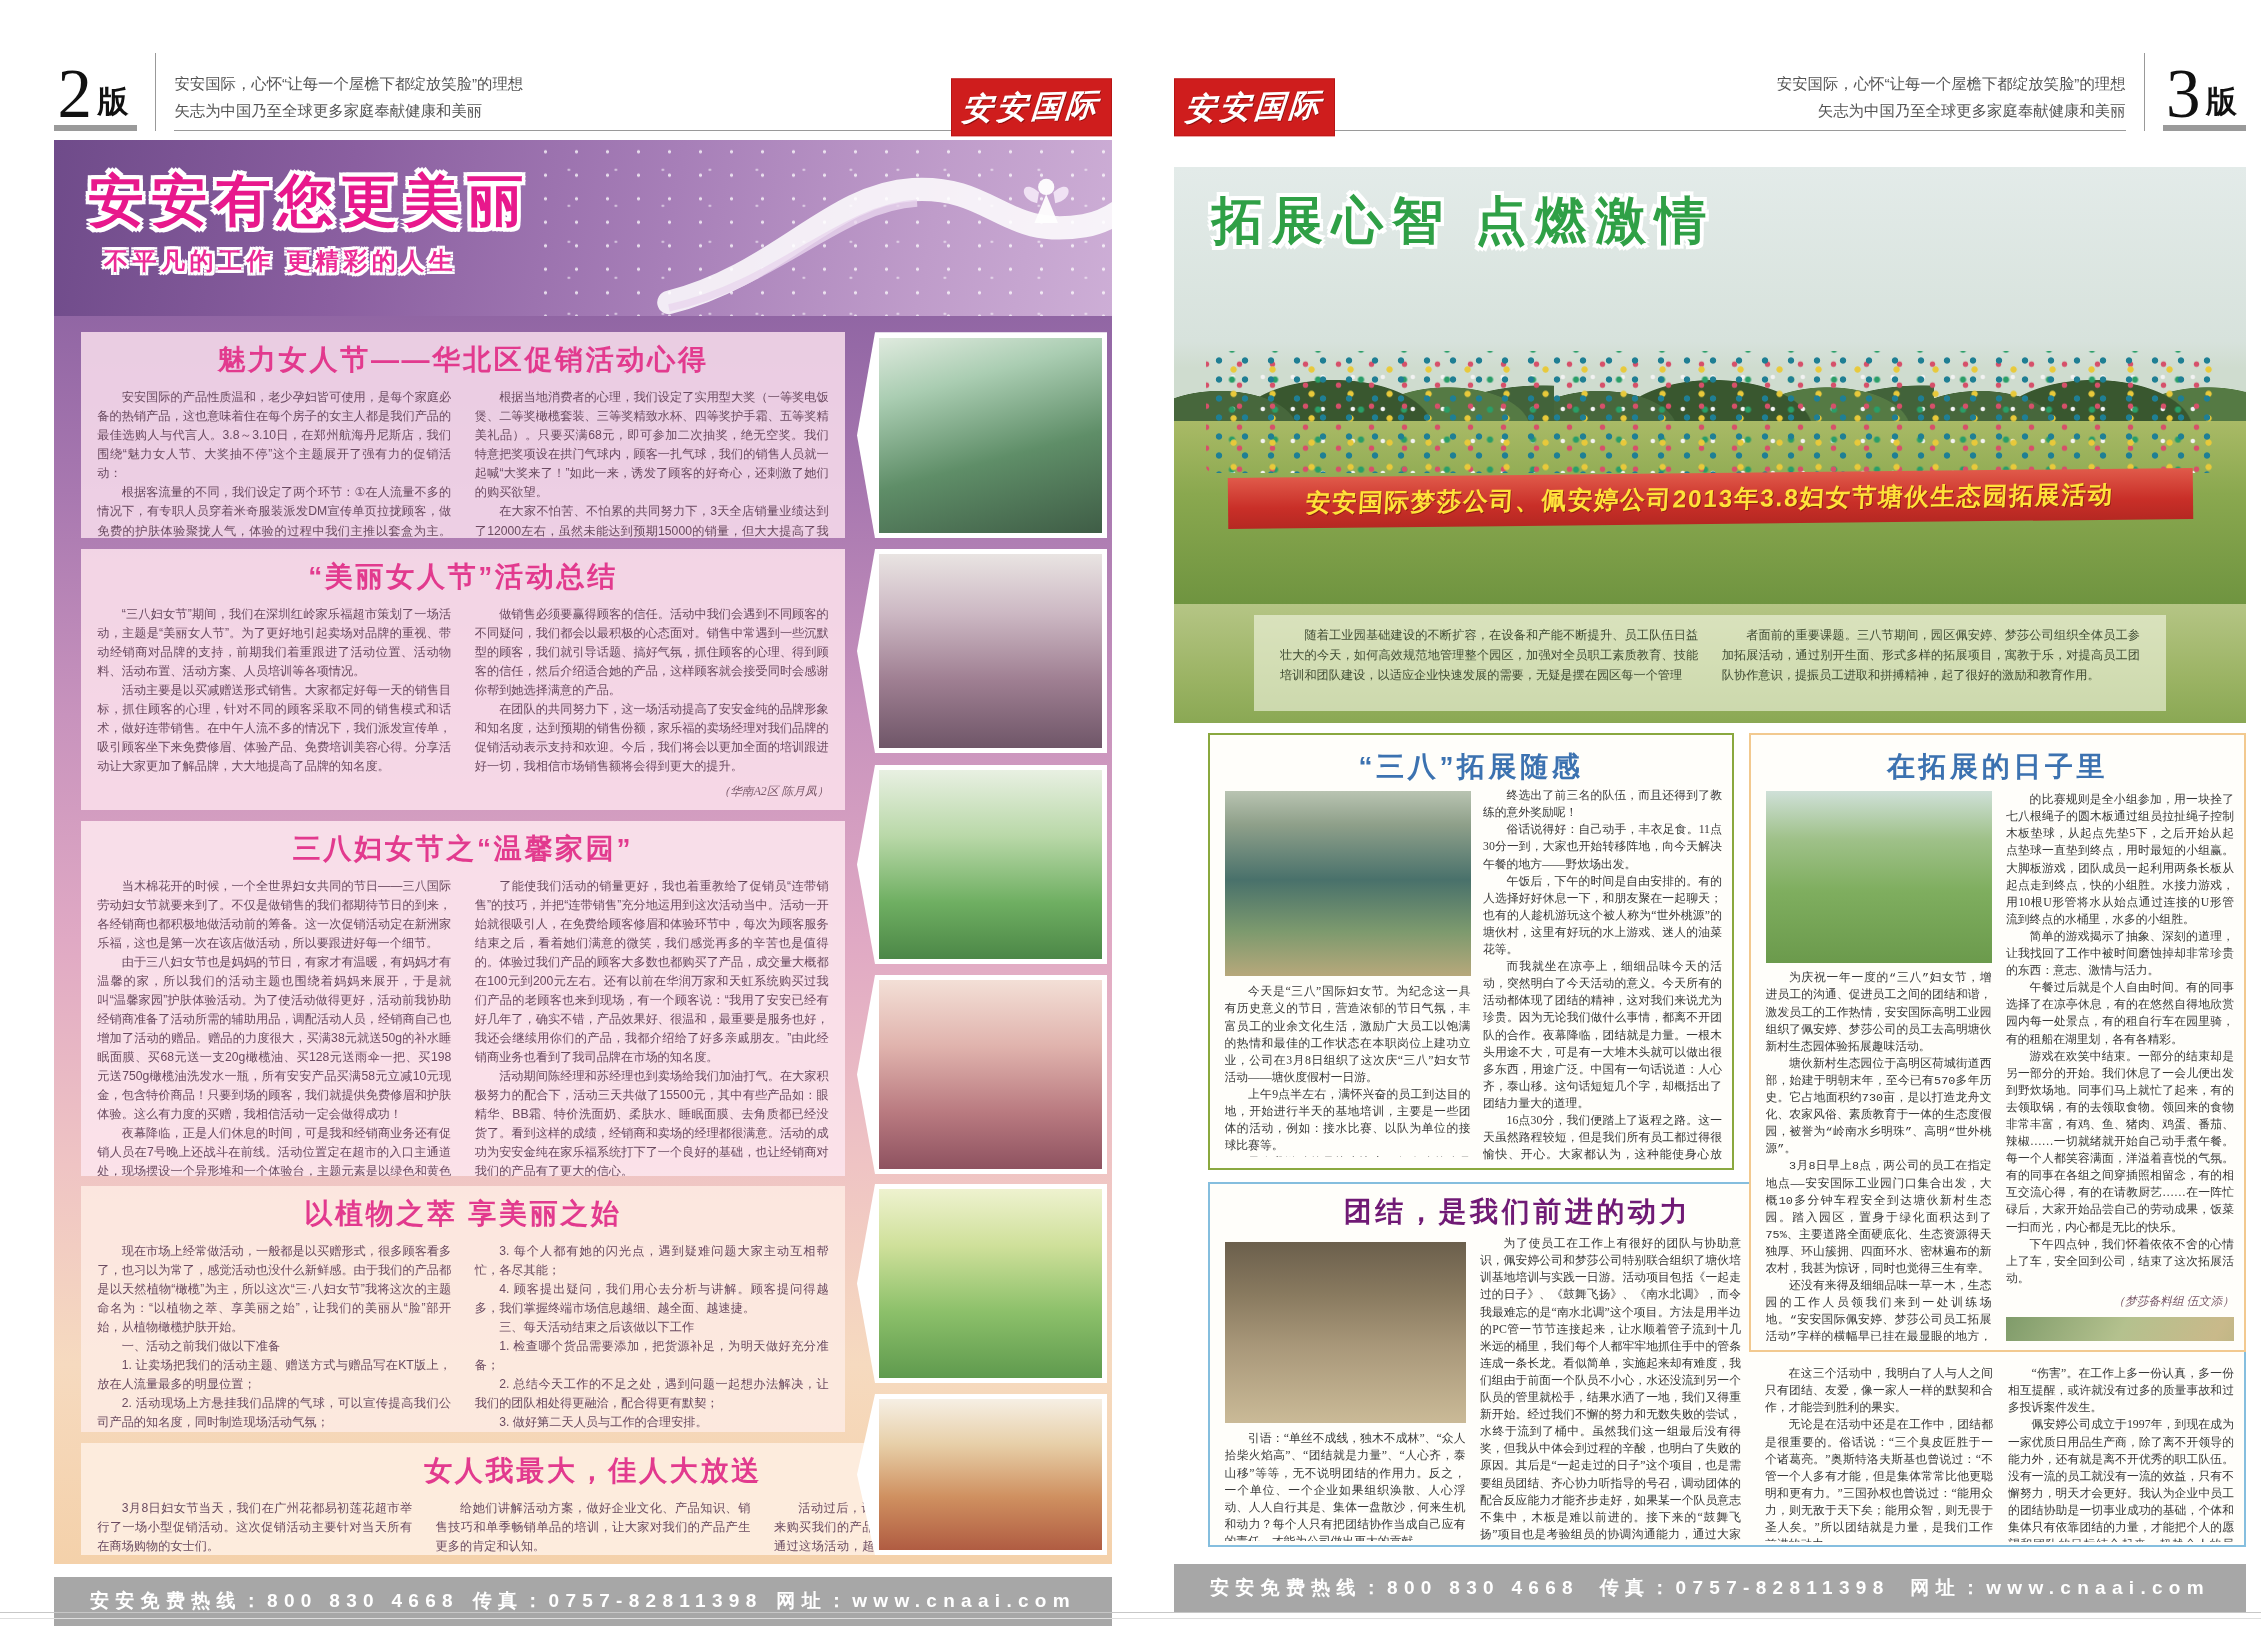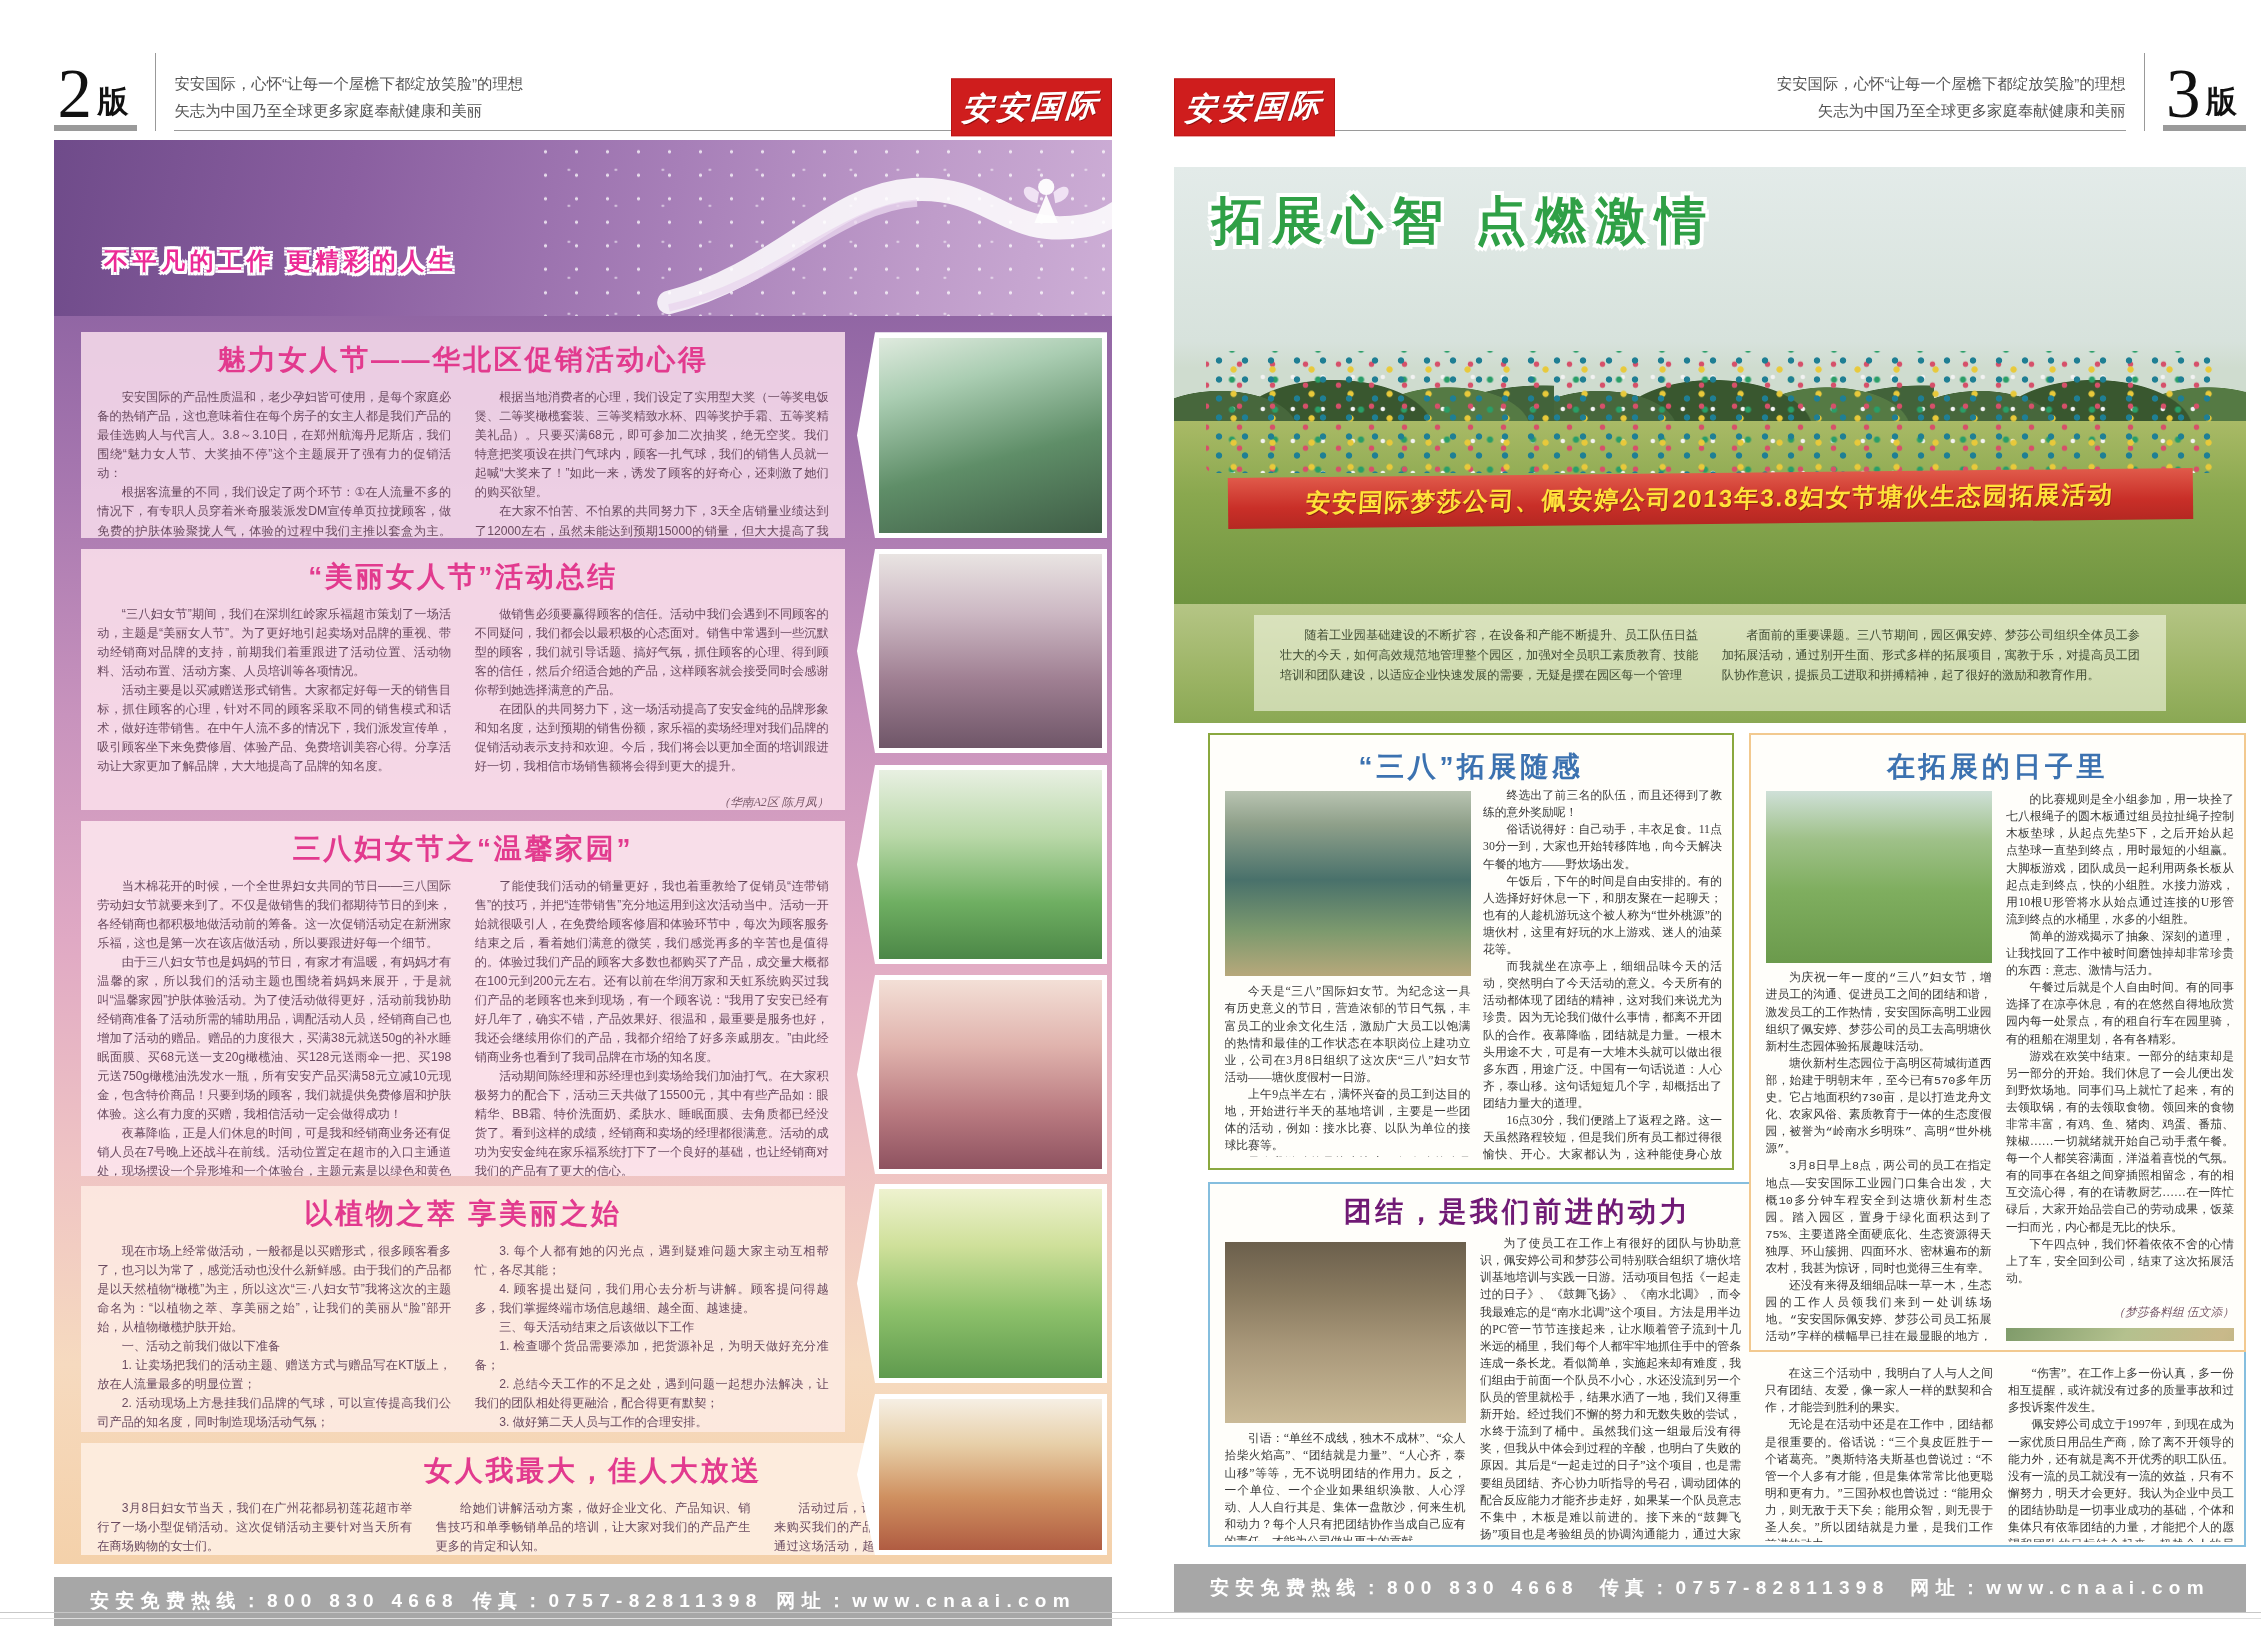--- a/index.html
+++ b/index.html
@@ -37,21 +37,21 @@
   .ribbon{position:absolute;right:-9px;top:0;height:100%;}
 
   
   .content{position:relative;height:1248px;margin-top:0;
     background:linear-gradient(180deg,#9166a4 0%,#a878b0 14%,#c893bd 32%,#e0a9c4 50%,#efc4c4 68%,#f6dabf 84%,#f4d1aa 100%);}
   .art{position:absolute;left:27px;width:764px;overflow:hidden;padding:5.4px 16.3px;box-sizing:border-box;}
   .art h2{margin:3.6px 0 9px 0;text-align:center;font-size:28px;font-weight:700;color:#e23a8e;letter-spacing:2.7px;}
   .cols{display:flex;gap:23.5px;}
   .cols .c{flex:1;font-size:12.2px;line-height:1.56;color:#6a4a60;text-align:justify;}
   .plist p{margin:0;text-indent:2em;}
-  .byline{text-align:right;font-size:11.8px;color:#7a5а6a;color:#7a5a6a;font-style:italic;font-family:"Liberation Serif",serif;margin-top:17px;}
+  .byline{text-align:right;font-size:11.8px;color:#7a5а6a;color:#7a5a6a;font-style:italic;font-family:"Liberation Serif",serif;margin-top:6px;}
   .a1{top:16.3px;height:206px;background:rgba(246,219,235,.88);}
   .a2{top:233px;height:261px;background:rgba(250,222,234,.9);}
   .a3{top:505px;height:355px;background:rgba(252,228,237,.9);}
   .a4{top:870px;height:246px;background:rgba(253,234,226,.88);}
   .a5{top:1127px;height:112px;width:1024px;background:rgba(253,238,225,.92);}
 
   
   .rail-item{position:absolute;left:803px;width:250px;background:#fff;
      clip-path:polygon(18px 0,100% 0,100% 100%,18px 100%,0 50%);
      padding:5.4px 5.4px 5.4px 22px;box-sizing:border-box;}
@@ -159,20 +159,21 @@
     <svg class="ribbon" width="507" height="176" viewBox="0 0 560 195">
       <path d="M60 180 C 180 150, 240 60, 330 55 C 420 50, 430 110, 520 95 C 560 88, 580 60, 600 40" fill="none" stroke="#ffffff" stroke-width="26" stroke-linecap="round" opacity="0.85"></path>
       <path d="M60 186 C 180 160, 250 75, 335 70" fill="none" stroke="#e9d6ee" stroke-width="8" opacity="0.8"></path>
       <g opacity="0.95">
         <circle cx="478" cy="52" r="9" fill="#ffffff"></circle>
         <path d="M478 60 L465 92 L491 92 Z" fill="#ffffff"></path>
         <path d="M470 58 C 450 40, 446 66, 468 70 Z" fill="#f3e6f6"></path>
         <path d="M486 58 C 506 40, 510 66, 488 70 Z" fill="#f3e6f6"></path>
       </g>
     </svg>
+    <div class="btitle">安安有您更美丽</div>
     <div class="bsub">不平凡的工作 更精彩的人生</div>
   </div>
 
   <div class="content">
 
     <section class="art a1">
       <h2>魅力女人节——华北区促销活动心得</h2>
       <div class="cols">
         <div class="c">
             <div class="plist">

